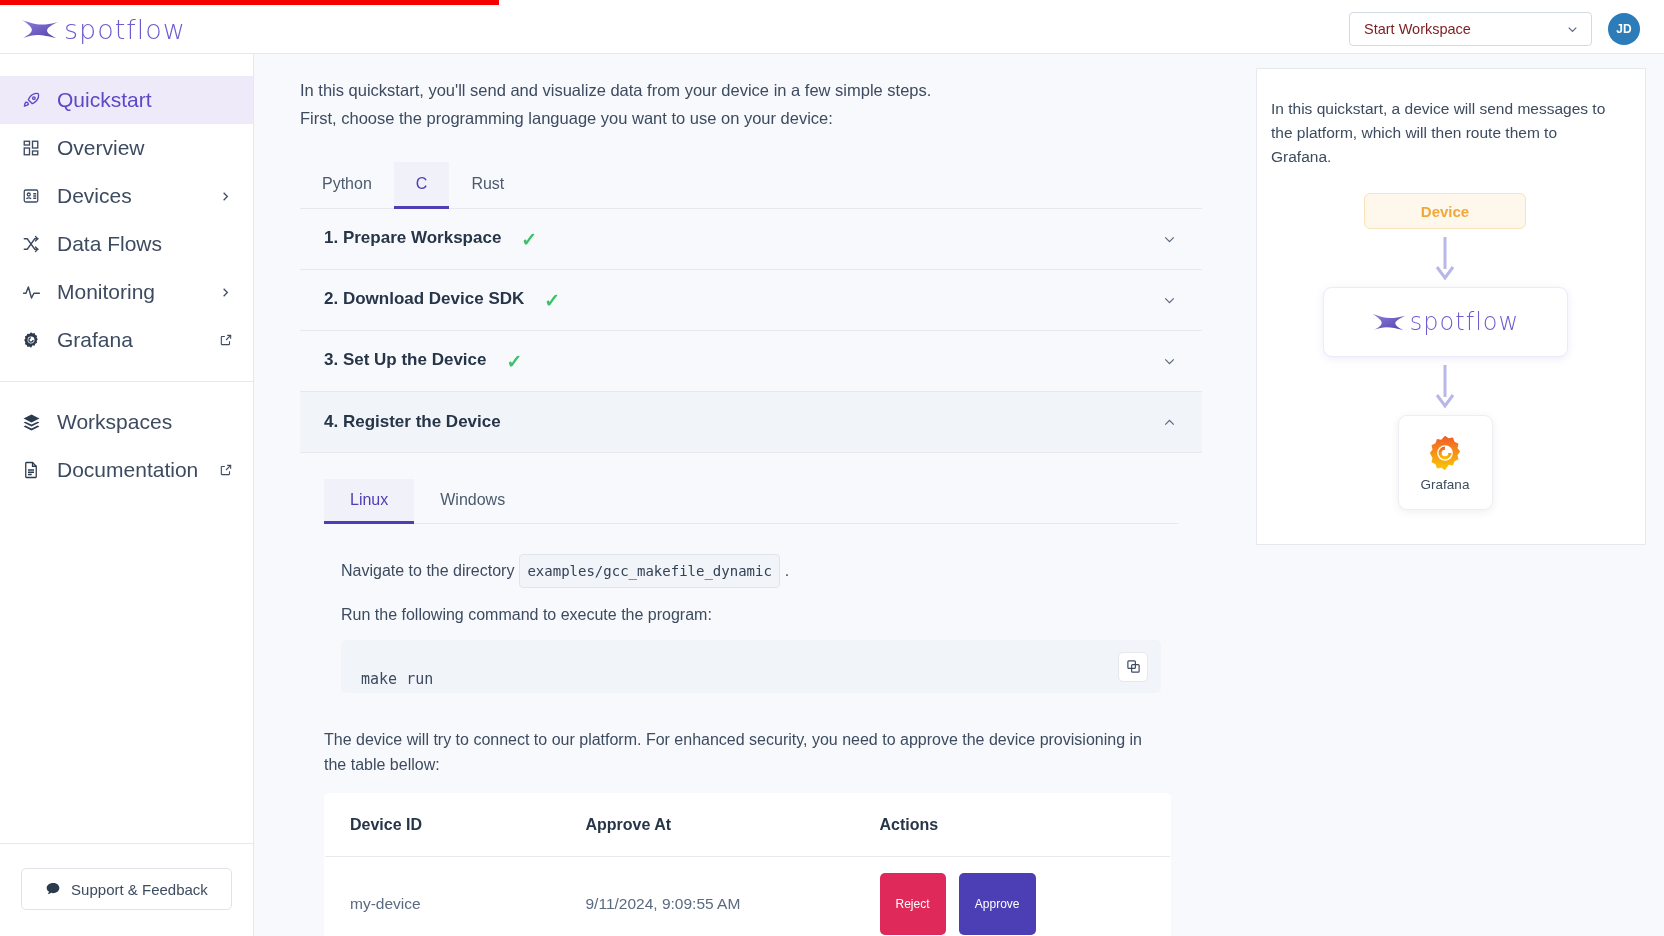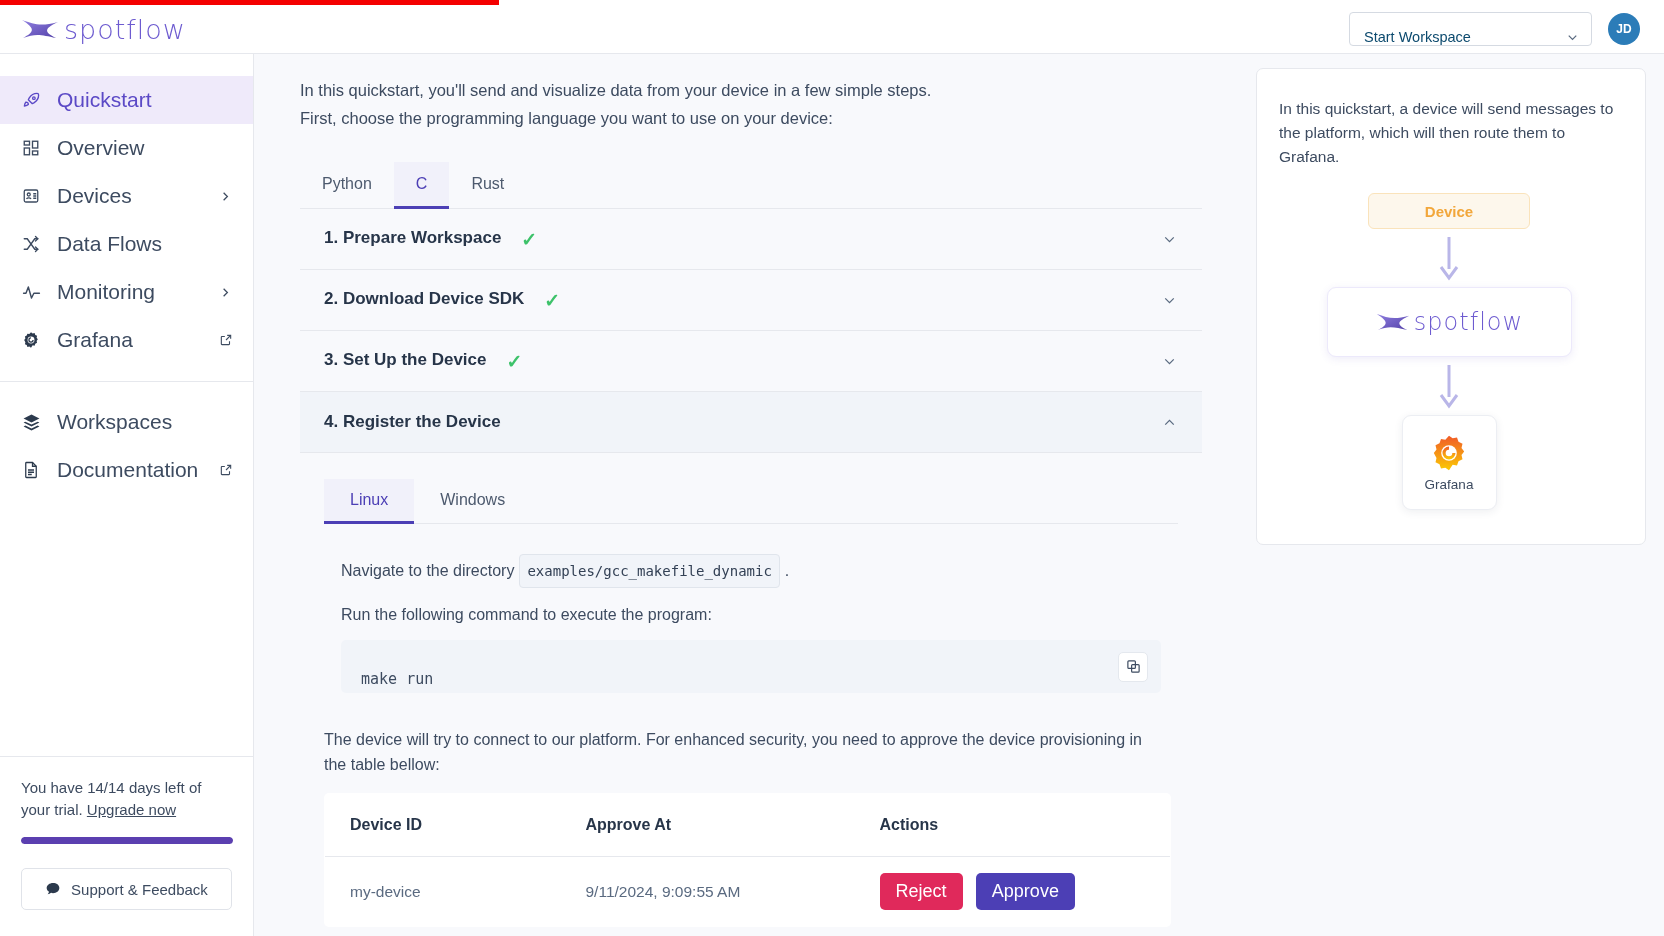--- a/index.html
+++ b/index.html
@@ -19,22 +19,22 @@
     position: absolute; top: 5px; left: 0; width: 1664px; height: 49px;
     background: #fff; border-bottom: 1px solid #e6e8ed;
     display: flex; align-items: center; justify-content: space-between;
     padding: 0 24px 0 20px;
   }
   .brand { display: flex; align-items: center; gap: 4px; }
   .brand-word { font-size: 27px; letter-spacing: 1px; color: #6d5bd0; font-family: "DejaVu Sans", sans-serif; font-weight: 300; }
   .header-right { display: flex; align-items: center; gap: 16px; }
   #ws-select {
     width: 243px; height: 34px; border: 1px solid #d5dae2; border-radius: 4px;
-    background: #fff; display: flex; align-items: flex-end; justify-content: space-between;
-    padding: 0 11px 0 14px; font-size: 14.5px; color: #0c4a6e; cursor: pointer;
+    background: #fff; display: flex; align-items: center; justify-content: space-between;
+    padding: 0 11px 0 14px; font-size: 14.5px; color: #7f1d1d; cursor: pointer;
   }
   #avatar {
     width: 32px; height: 32px; border-radius: 50%; background: #2b7cb8;
     color: #fff; font-size: 12px; font-weight: bold; display: flex;
     align-items: center; justify-content: center; cursor: pointer;
   }
 
   
   #sidebar {
     position: absolute; top: 54px; left: 0; width: 254px; height: 882px;
@@ -120,34 +120,34 @@
     border-radius: 5px; border-collapse: collapse; overflow: hidden;
   }
   #dev-table th {
     text-align: left; font-size: 16px; font-weight: bold; color: #273549;
     padding: 22px 0 22px 25px; border-bottom: 1px solid #e6e8ed;
   }
   #dev-table td { font-size: 15.5px; color: #5a6a80; padding: 16px 0 16px 25px; }
   .col-id { width: 236px; }
   .col-date { width: 294px; }
   .btn {
-    border: none; border-radius: 5px; color: #fff; font-size: 18px;
-    padding: 8px 16px; cursor: pointer; font-family: "Liberation Sans", sans-serif;
+    border: none; border-radius: 5px; color: #fff; font-size: 12px;
+    padding: 24px 16px; cursor: pointer; font-family: "Liberation Sans", sans-serif;
   }
   .btn-reject { background: #e0295b; margin-right: 9px; }
   .btn-approve { background: #4c3fb5; }
 
   
   #right {
     position: absolute; top: 54px; left: 1232px; width: 432px; height: 882px;
     background: #f8f9fc; padding: 14px 32px 0 24px;
   }
   #info-card {
-    width: 390px; background: #fff; border: 1px solid #e6e8ed; border-radius: 7px;
-    padding: 28px 26px 34px 22px;
+    width: 390px; background: #fff; border: 1px solid #e6e8ed; border-radius: 1px;
+    padding: 28px 26px 34px 14px;
   }
   #info-text { font-size: 15.5px; color: #3d4b60; line-height: 24px; }
   #flow { margin-top: 24px; display: flex; flex-direction: column; align-items: center; }
   #device-pill {
     width: 162px; height: 36px; background: #fdf7ec; border: 1px solid #fae3bb;
     border-radius: 6px; display: flex; align-items: center; justify-content: center;
     color: #f2a73b; font-size: 15px; font-weight: bold;
   }
   .arrow { margin: 6px 0; }
   #sf-card {
@@ -302,26 +302,20 @@
         <path d="M14 4h6v6"></path>
           <path d="M20 4l-8 8"></path>
           <path d="M18 14v5a1 1 0 0 1-1 1H5a1 1 0 0 1-1-1V7a1 1 0 0 1 1-1h5"></path>
       </svg>
     </div>
   </div>
 
   <div class="spacer"></div>
   <div class="trial-sep"></div>
 
-  <div id="trial">
-    <p><span>You have 14/14 days left of your trial. </span><a>Upgrade now</a></p>
-    <div id="trial-bar">
-      <i style="width: 100%; background: rgb(91, 63, 176);"></i>
-    </div>
-  </div>
 
   <div id="support">
     <svg width="16" height="16" viewBox="0 0 24 24" fill="#2c3a4d">
       <path d="M12 3C6.8 3 2.5 6.3 2.5 10.4c0 2.3 1.4 4.4 3.5 5.8-.2 1.3-.9 2.6-2 3.6 1.9-.2 3.7-.9 5.1-2 .9.2 1.9.4 2.9.4 5.2 0 9.5-3.3 9.5-7.8S17.2 3 12 3z"></path>
     </svg>
     <span>Support &amp; Feedback</span>
   </div>
 </div>
 
 <div id="main">

